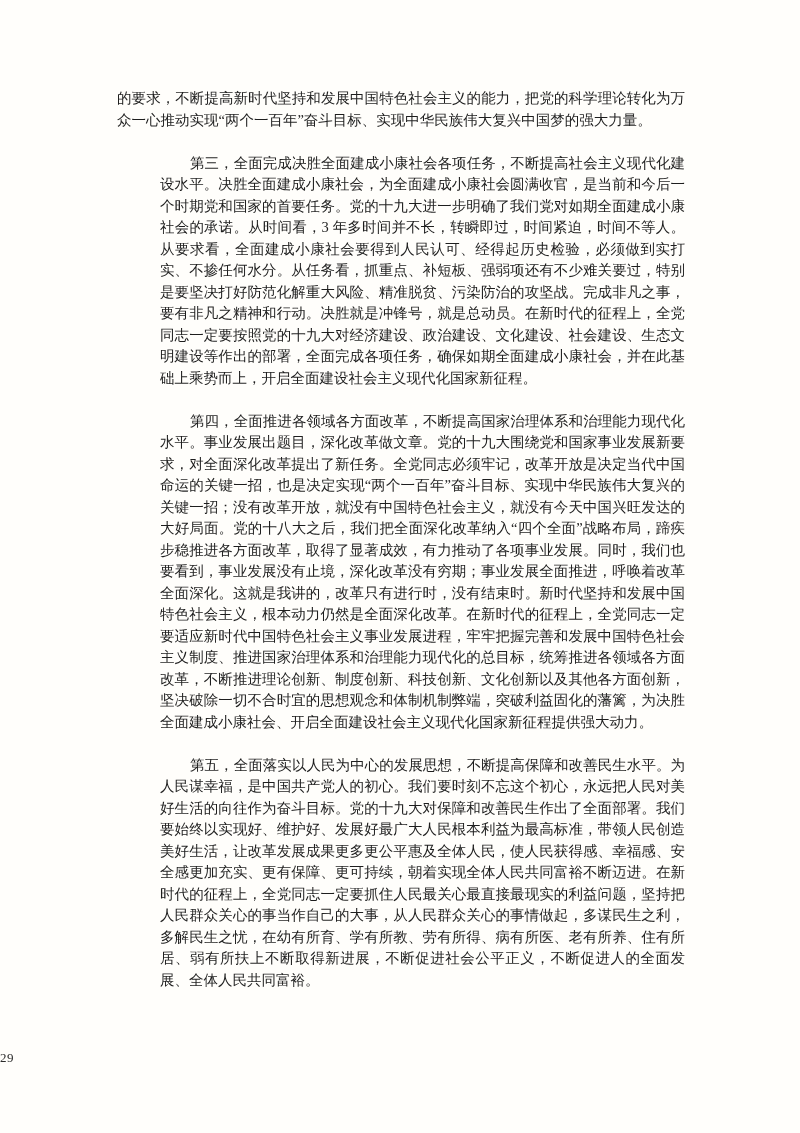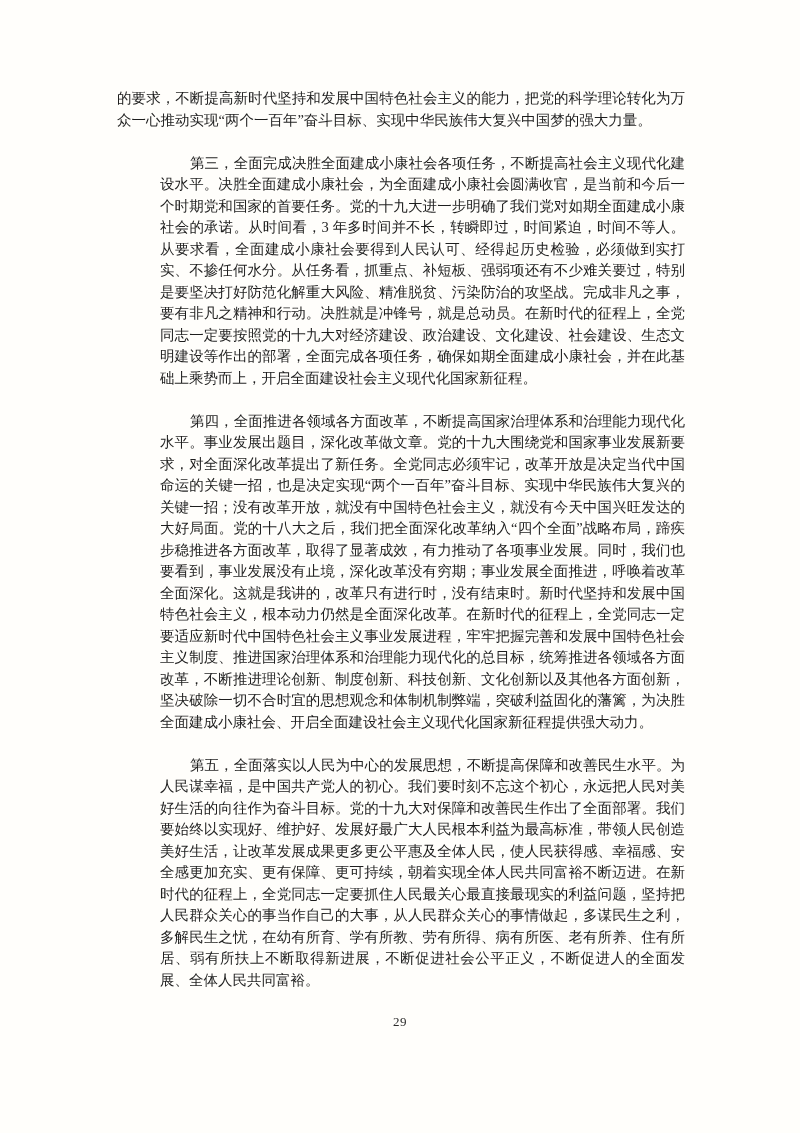--- a/index.html
+++ b/index.html
@@ -34,22 +34,21 @@
     padding: 0;
   }
   .para.indent {
     text-indent: 30px;
     margin-left: 43px;
   }
   .page-number {
     position: absolute;
     left: 0;
     right: 0;
-    top: 1014px;
-    text-align: center;
+    top: 1050px;
     font-size: 13px;
     color: #2a2a2a;
     letter-spacing: 0.5px;
   }
 </style>
 </head>
 <body>
 
 <div class="page">
   <div class="body-text" id="doc-body">

